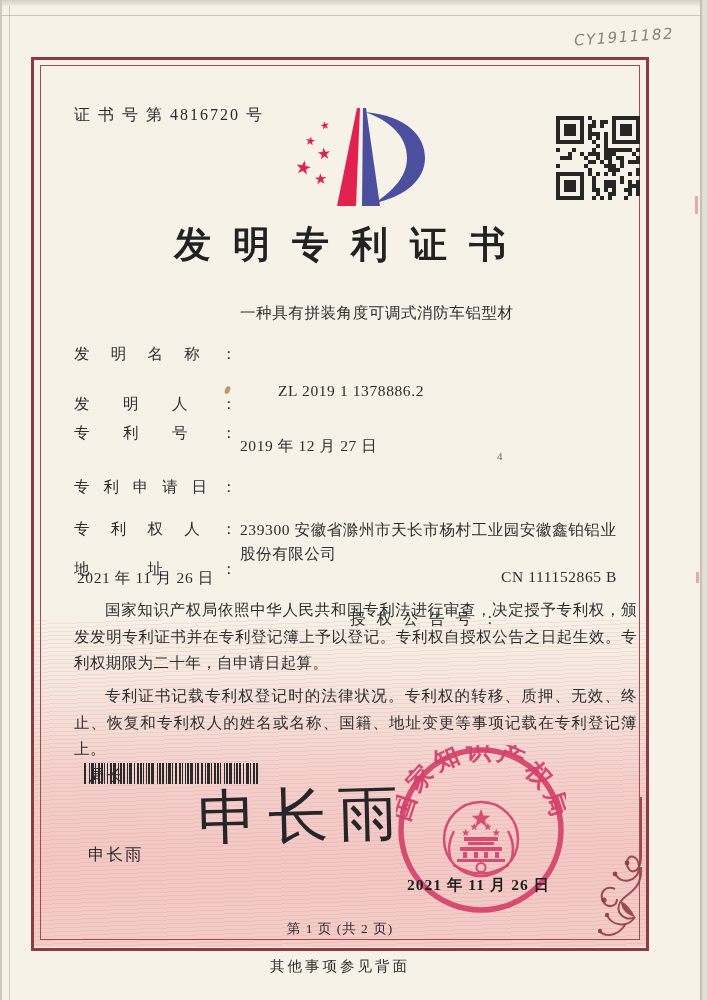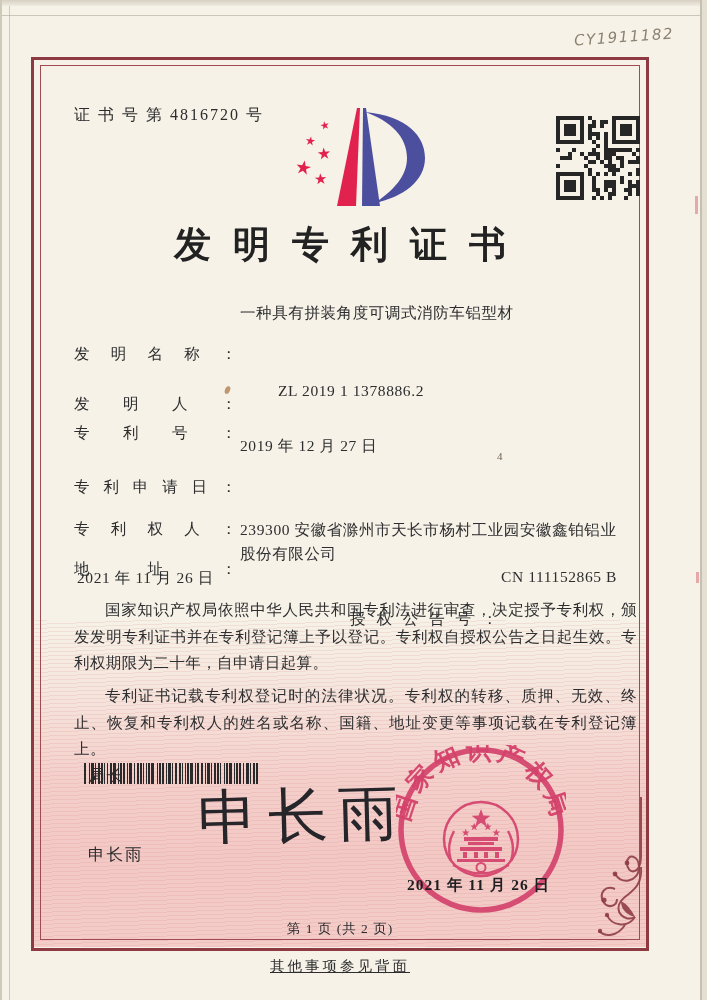--- a/index.html
+++ b/index.html
@@ -96,21 +96,21 @@
   }
 
   .flourish{position:absolute;left:597px;top:797px;width:48px;height:142px;}
 
   .page-num{
     position:absolute;left:33px;top:920px;width:614px;text-align:center;
     font-size:13.5px;color:#2d2d2f;letter-spacing:1px;
   }
   .back-note{
     position:absolute;left:0;top:957px;width:680px;text-align:center;
-    font-size:14.5px;color:#2d2d2f;letter-spacing:3px;text-decoration:underline;
+    font-size:14.5px;color:#2d2d2f;letter-spacing:3px;
   }
 
   .stray-4{position:absolute;left:497px;top:450px;font-size:11px;color:#574736;opacity:.85;}
   .speck{
     position:absolute;left:225px;top:386px;width:5px;height:8px;
     background:#b08050;border-radius:60% 40% 55% 45%;opacity:.8;transform:rotate(18deg);
   }
   .edge-mark{position:absolute;width:3px;background:#e08a90;opacity:.7;}
   .edge-mark.m1{left:695px;top:196px;height:18px;}
   .edge-mark.m2{left:696px;top:572px;height:11px;}

